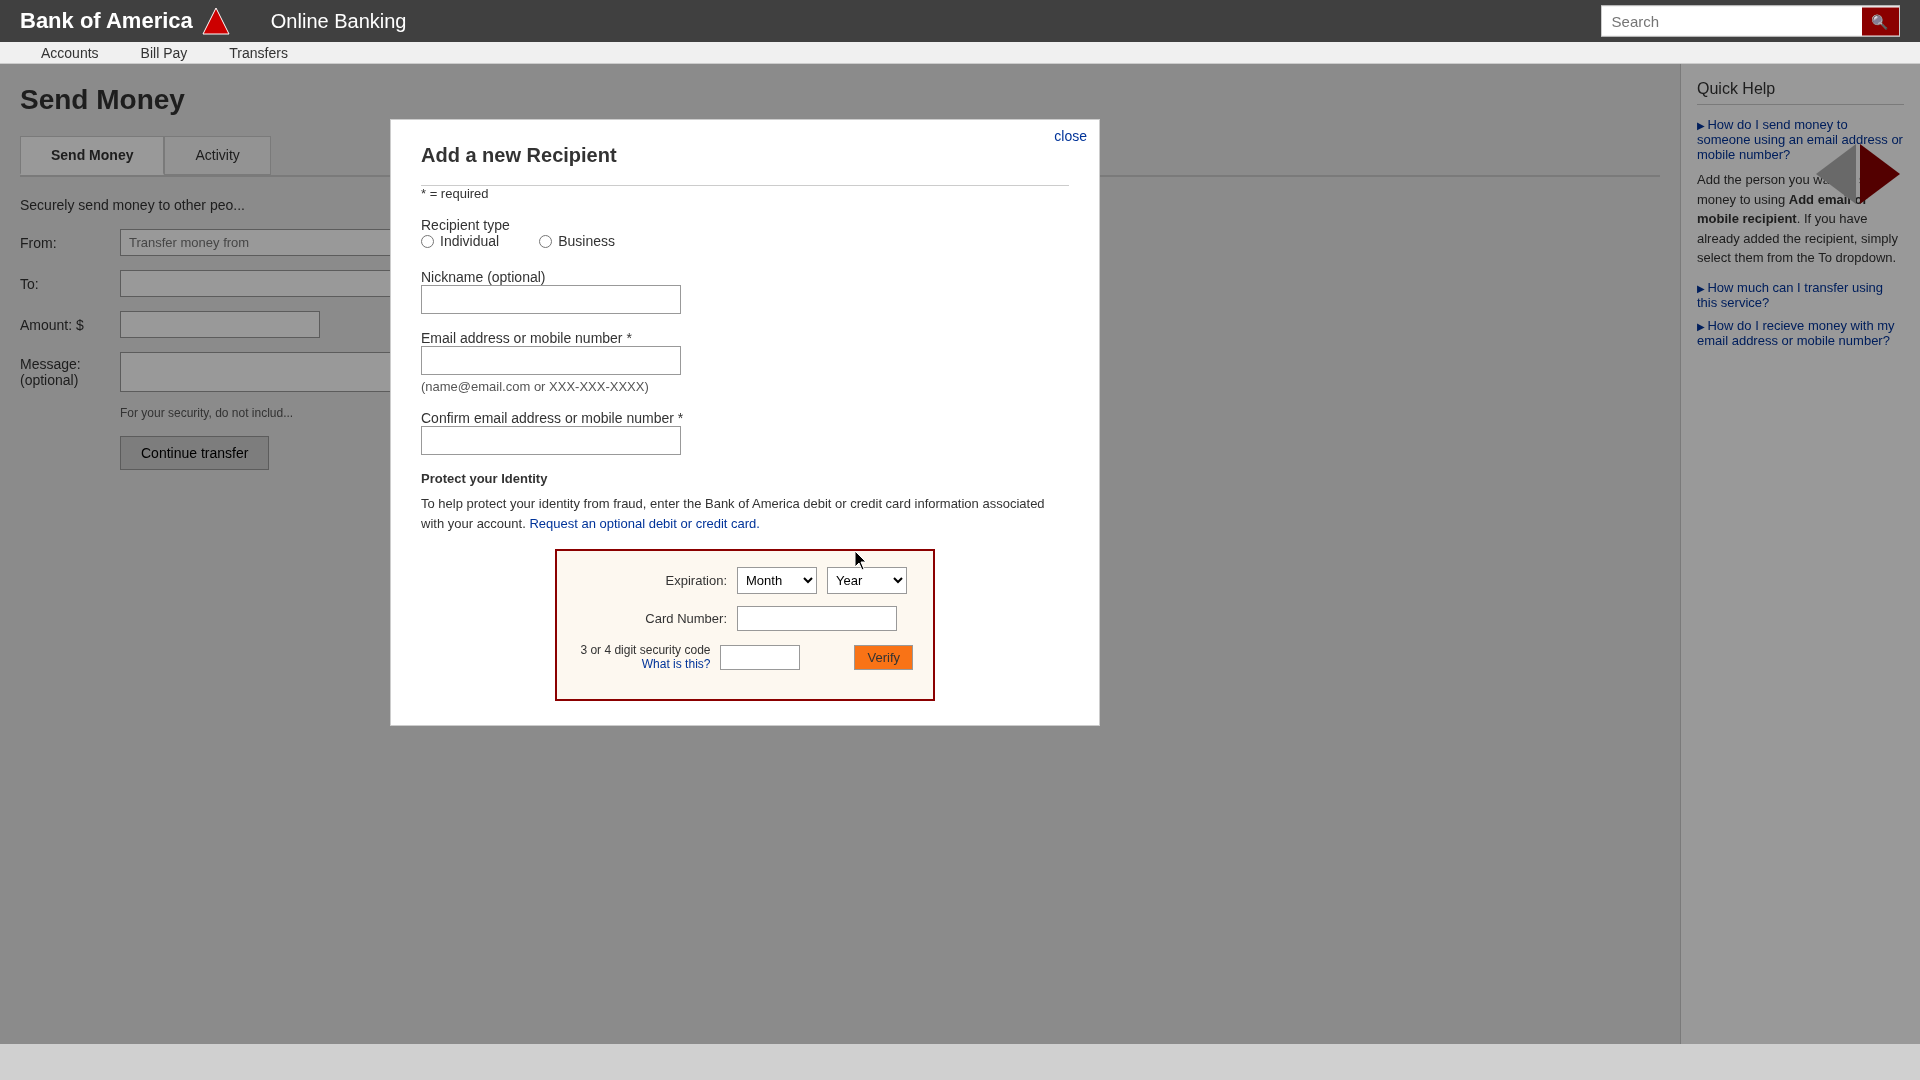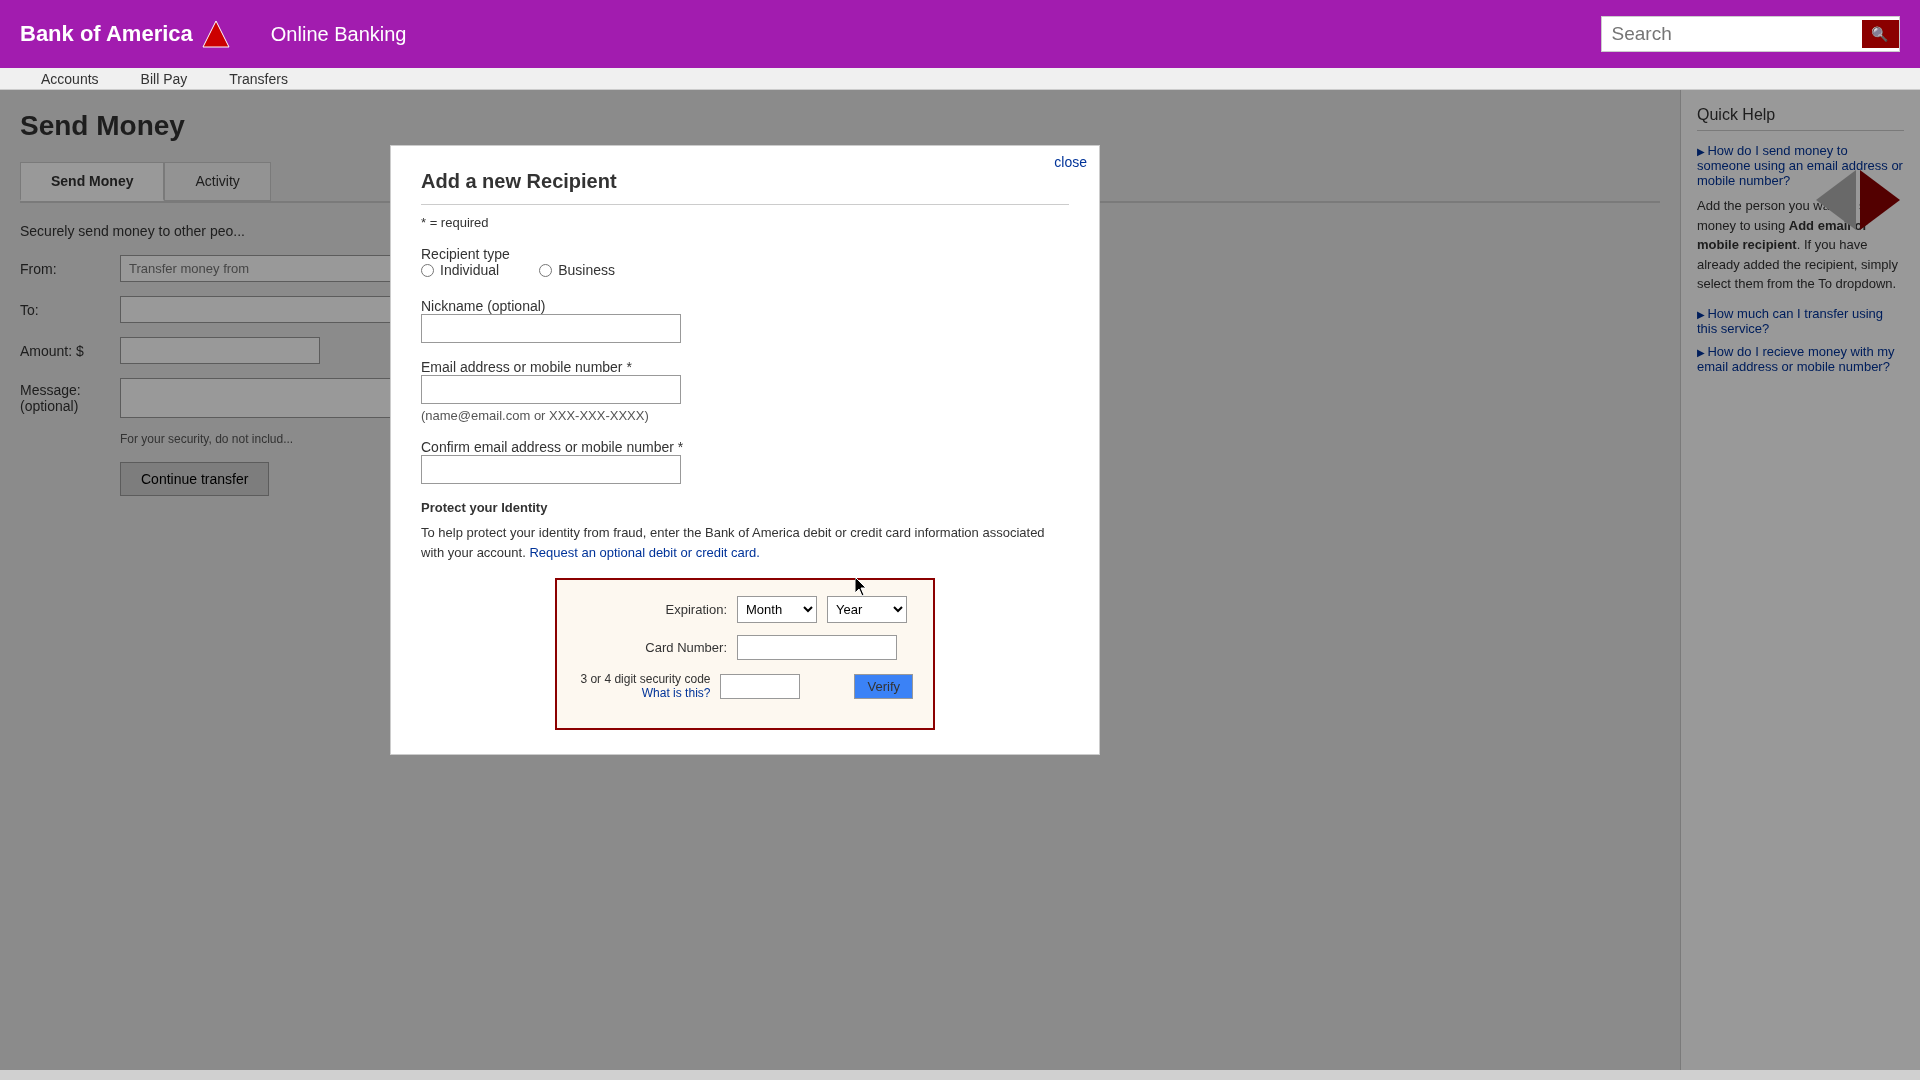--- a/index.html
+++ b/index.html
@@ -1,21 +1,21 @@
 <!DOCTYPE html>
 <html><head>
   <meta charset="utf-8">
   <style>
     * { box-sizing: border-box; margin: 0; padding: 0; }
     body { font-family: Arial, sans-serif; font-size: 14px; background: #d0d0d0; width: 1920px; height: 1080px; overflow: hidden; position: relative; }
 
     
     .header {
-      background: #a21caf;
-      height: 68px;
+      background: #404040;
+      height: 42px;
       display: flex;
       align-items: center;
       padding: 0 20px;
       position: relative;
     }
     .header-logo {
       color: white;
       font-size: 22px;
       font-weight: bold;
       display: flex;
@@ -34,21 +34,21 @@
       transform: translateY(-50%);
       display: flex;
       align-items: center;
       background: white;
       border: 1px solid #ccc;
     }
     .search-input {
       border: none;
       outline: none;
       padding: 6px 10px;
-      font-size: 19px;
+      font-size: 15px;
       width: 260px;
       color: #999;
     }
     .search-btn {
       background: #8b0000;
       border: none;
       color: white;
       padding: 6px 10px;
       cursor: pointer;
       font-size: 14px;
@@ -226,22 +226,21 @@
       top: 8px;
       right: 12px;
       color: #003399;
       cursor: pointer;
       font-size: 14px;
       text-decoration: none;
     }
     .modal-title {
       font-size: 20px;
       color: #333;
-      margin-bottom: 10px;
-      padding-bottom: 11px;
+      padding-bottom: 18px;
       border-bottom: 1px solid #ccc;
     }
     .required-note { font-size: 13px; color: #333; margin-bottom: 16px; }
     .modal-section-title { font-size: 14px; color: #333; font-weight: normal; }
     .radio-group { display: flex; gap: 40px; margin-bottom: 20px; }
     .radio-label { display: flex; align-items: center; gap: 6px; font-size: 14px; color: #333; cursor: pointer; }
     .modal-field-label { font-size: 14px; color: #333; margin-bottom: 6px; }
     .modal-input {
       width: 260px;
       border: 1px solid #999;
@@ -292,21 +291,21 @@
       background: white;
     }
     .auth-security-label { font-size: 12px; color: #333; width: 150px; text-align: right; }
     .auth-security-input {
       border: 1px solid #999;
       padding: 4px 6px;
       font-size: 13px;
       width: 80px;
     }
     .verify-btn {
-      background: #3b82f6;
+      background: #f97316;
       border: 1px solid #999;
       padding: 4px 12px;
       font-size: 13px;
       cursor: pointer;
       color: #333;
       margin-left: 44px;
     }
 
     
     .cursor {

